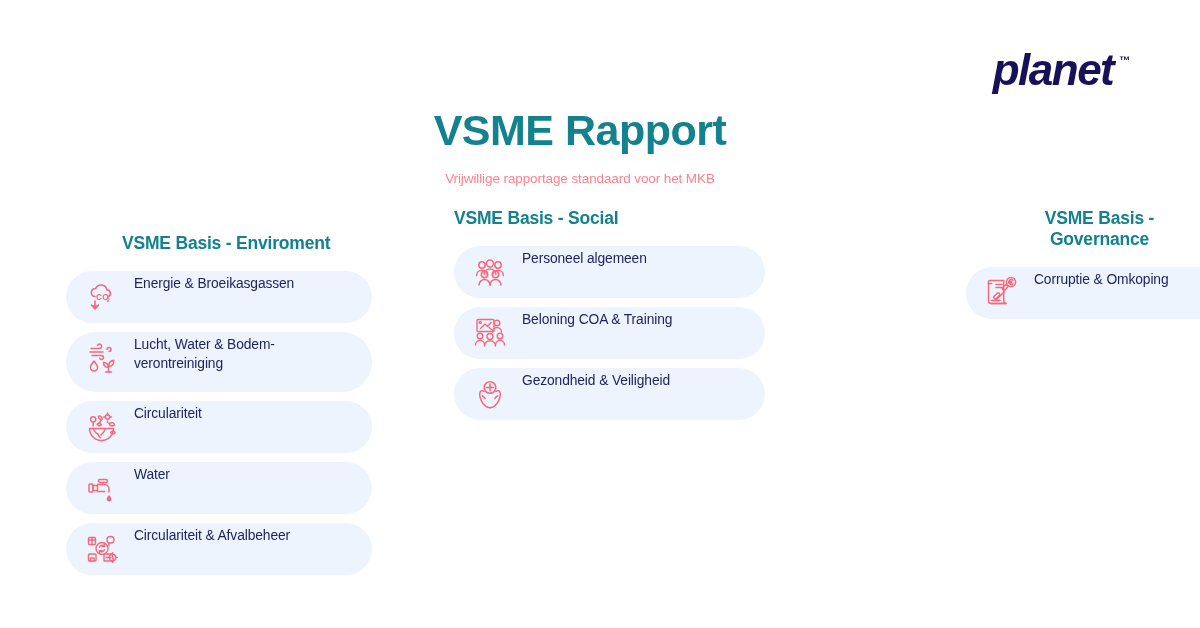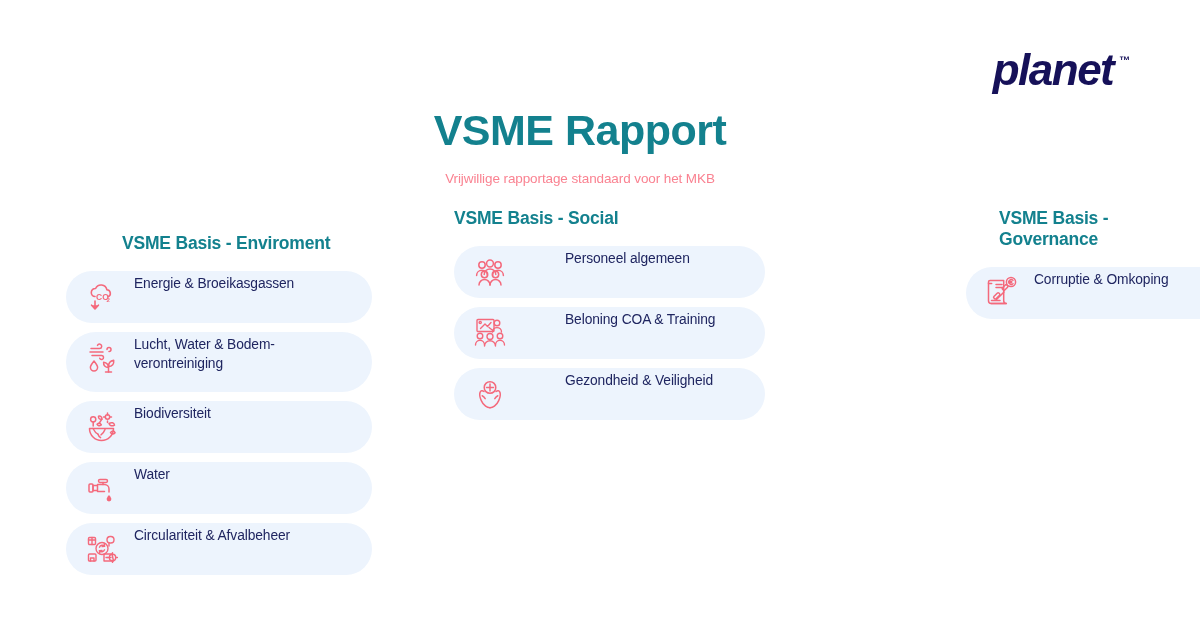--- a/index.html
+++ b/index.html
@@ -86,36 +86,36 @@
 
   .col-title {
     font-size: 17.5px;
     font-weight: 700;
     color: #13818e;
     margin: 0 0 17px 0;
     letter-spacing: -0.2px;
   }
   .col-env .col-title    { margin-left: 56px; }
   .col-social .col-title { }
-  .col-gov .col-title    { margin-left: 228px; }
+  .col-gov .col-title    { margin-left: 228px; text-align: center; }
 
   .pill-list { list-style: none; margin: 0; padding: 0; }
 
   .pill {
     display: flex;
     align-items: flex-start;
     background: #edf4fd;
     border-radius: 34px;
     min-height: 52px;
     margin-bottom: 9px;
     padding: 4px 16px 4px 14px;
     box-sizing: border-box;
   }
   .col-env  .pill { width: 306px; }
-  .col-social .pill { width: 311px; gap: 43px; }
+  .col-social .pill { width: 311px; }
   .col-gov  .pill { width: 310px; margin-left: 195px; }
 
   .pill.tall { min-height: 60px; }
 
   .pill-icon {
     flex: 0 0 auto;
     width: 44px;
     height: 44px;
     display: flex;
     align-items: center;
@@ -191,21 +191,21 @@
             <path d="M8.2 11.9v4"></path>
             <path d="M13.5 6.2c2.3-.4 3.6.8 3.4 3-2.2.5-3.6-.7-3.4-3z"></path>
             <path d="M16.9 9.2 14 13.5"></path>
             <circle cx="22.5" cy="7" r="2.2"></circle>
             <path d="M22.5 5v-2M22.5 11v1.5M20.5 7h-2M24.7 7h1.8"></path>
             <path d="M24 13.5c2.6-1.6 5-.8 5.5 1.6-2.4 1.5-4.7.7-5.5-1.6z"></path>
             <path d="M25.5 22.5c1.8-2 3.6-2 4.6.2-1.7 1.9-3.6 1.8-4.6-.2z"></path>
             <path d="M12 14.3c1.7-1.6 3.5-1.4 4.3.6-1.8 1.5-3.5 1.2-4.3-.6z"></path>
           </svg>
         </span>
-        <span class="pill-label">Biodiversiteit</span>
+        <span class="pill-label">Circulariteit</span>
       </li>
 
       <li class="pill">
         <span class="pill-icon">
           <svg width="34" height="34" viewBox="0 0 34 34" fill="none" stroke="#f4697c" stroke-width="1.5" stroke-linecap="round" stroke-linejoin="round">
             <rect x="4" y="13" width="4" height="8" rx="1"></rect>
             <path d="M8 14.5h4.5v5H8z"></path>
             <path d="M12.5 13.5h7a4.5 4.5 0 0 1 4.5 4.5v3"></path>
             <path d="M12.5 20.5h7"></path>
             <rect x="13.5" y="8.5" width="9" height="3" rx="1.4"></rect>

